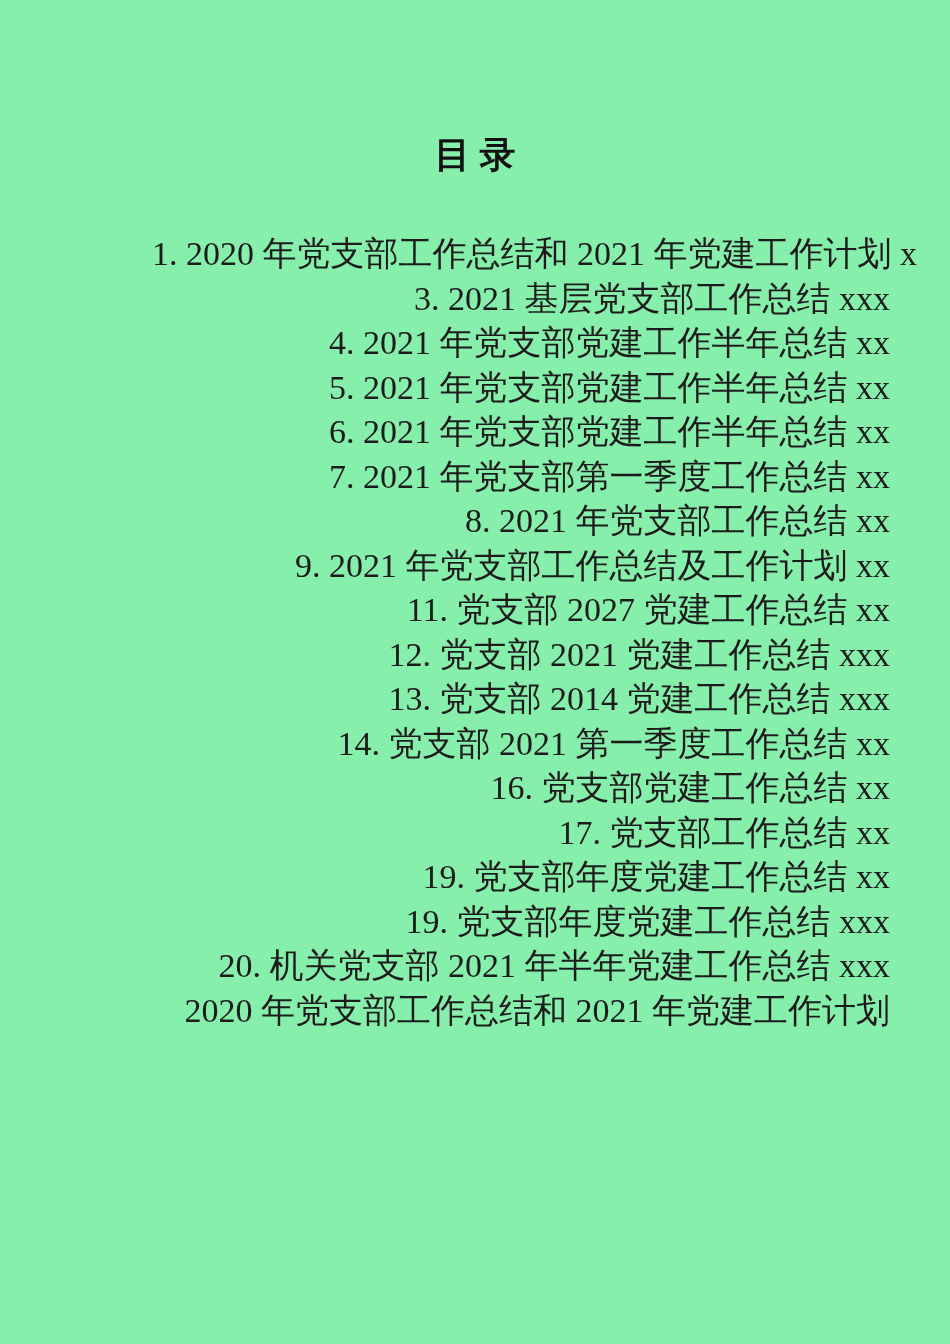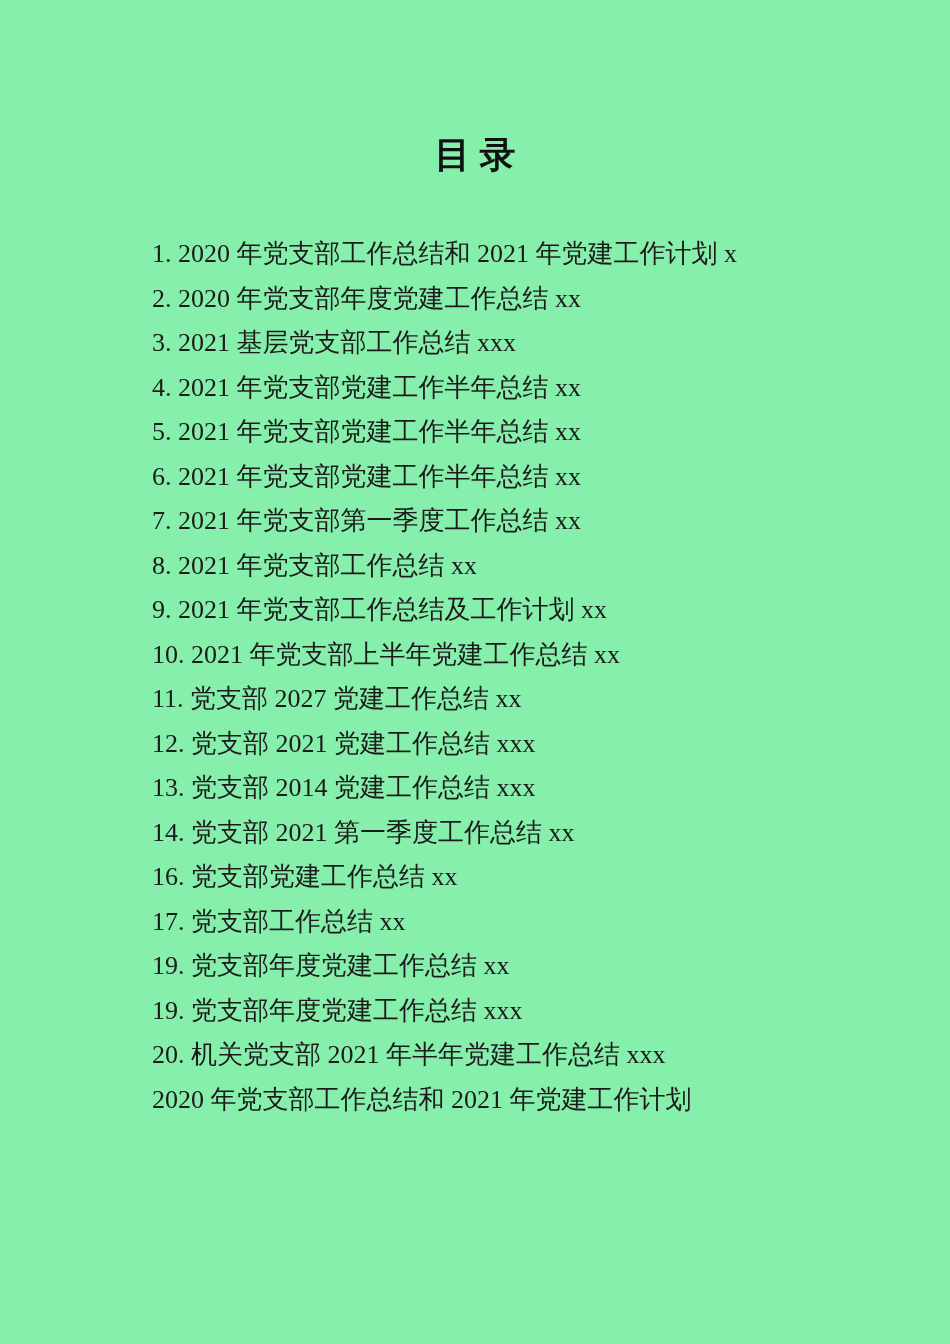--- a/index.html
+++ b/index.html
@@ -30,44 +30,43 @@
     white-space: pre;
   }
   .toc {
     position: absolute;
     left: 152px;
     top: 232px;
     right: 60px;
   }
   .toc-line {
     margin: 0;
-    font-size: 26px;
+    font-size: 34px;
     line-height: 44.5px;
     white-space: nowrap;
     font-weight: normal;
+    text-align: right;
   }
 </style>
 </head>
 <body>
 
 <div class="page">
 
   <h1 class="doc-title">目 录</h1>
 
   <div class="toc">
     <p class="toc-line">1. 2020 年党支部工作总结和 2021 年党建工作计划 x</p>
-    <p class="toc-line">2. 2020 年党支部年度党建工作总结 xx</p>
     <p class="toc-line">3. 2021 基层党支部工作总结 xxx</p>
     <p class="toc-line">4. 2021 年党支部党建工作半年总结 xx</p>
     <p class="toc-line">5. 2021 年党支部党建工作半年总结 xx</p>
     <p class="toc-line">6. 2021 年党支部党建工作半年总结 xx</p>
     <p class="toc-line">7. 2021 年党支部第一季度工作总结 xx</p>
     <p class="toc-line">8. 2021 年党支部工作总结 xx</p>
     <p class="toc-line">9. 2021 年党支部工作总结及工作计划 xx</p>
-    <p class="toc-line">10. 2021 年党支部上半年党建工作总结 xx</p>
     <p class="toc-line">11. 党支部 2027 党建工作总结 xx</p>
     <p class="toc-line">12. 党支部 2021 党建工作总结 xxx</p>
     <p class="toc-line">13. 党支部 2014 党建工作总结 xxx</p>
     <p class="toc-line">14. 党支部 2021 第一季度工作总结 xx</p>
     <p class="toc-line">16. 党支部党建工作总结 xx</p>
     <p class="toc-line">17. 党支部工作总结 xx</p>
     <p class="toc-line">19. 党支部年度党建工作总结 xx</p>
     <p class="toc-line">19. 党支部年度党建工作总结 xxx</p>
     <p class="toc-line">20. 机关党支部 2021 年半年党建工作总结 xxx</p>
     <p class="toc-line">2020 年党支部工作总结和 2021 年党建工作计划</p>

